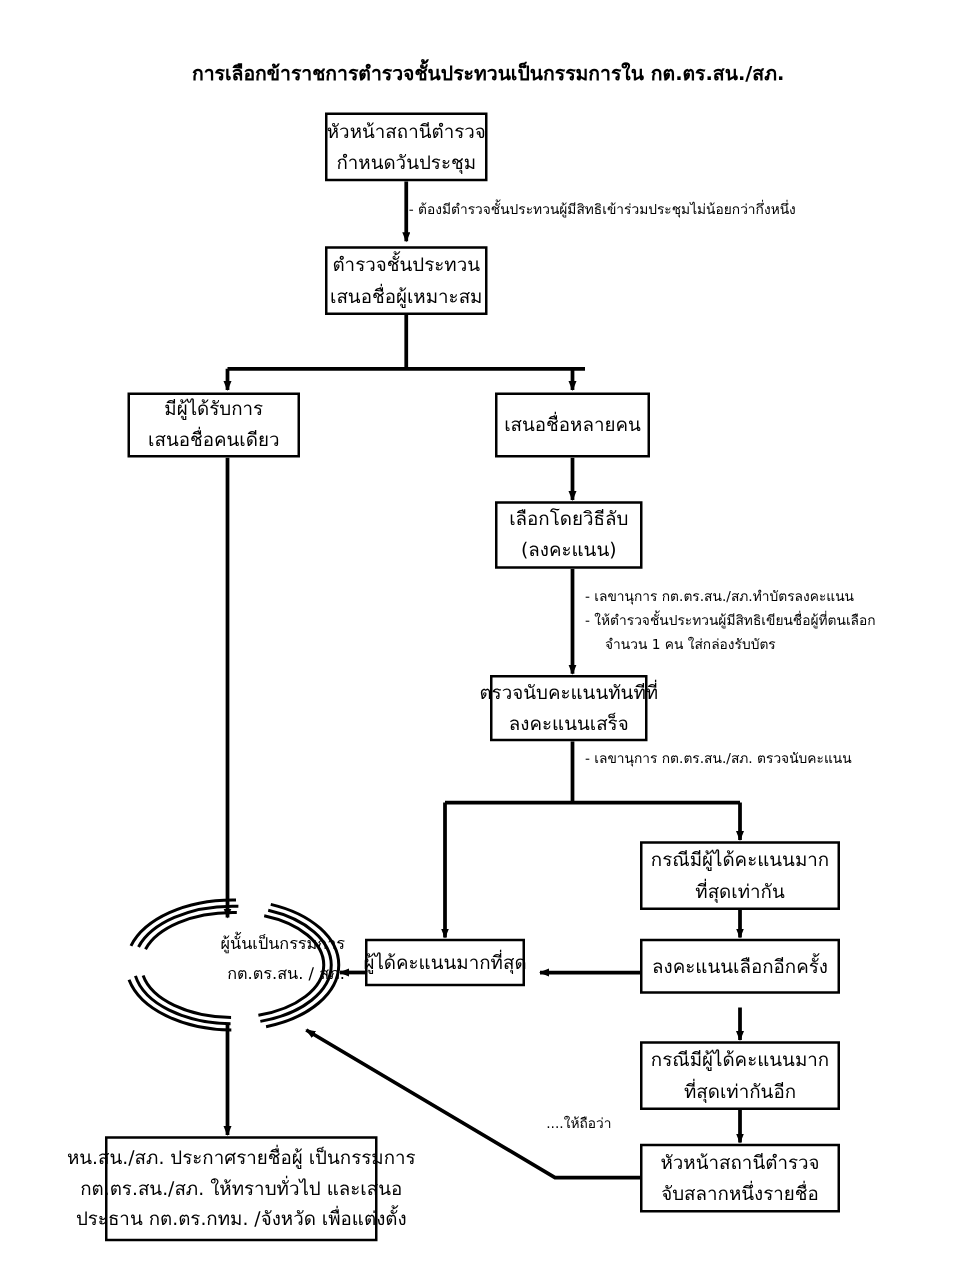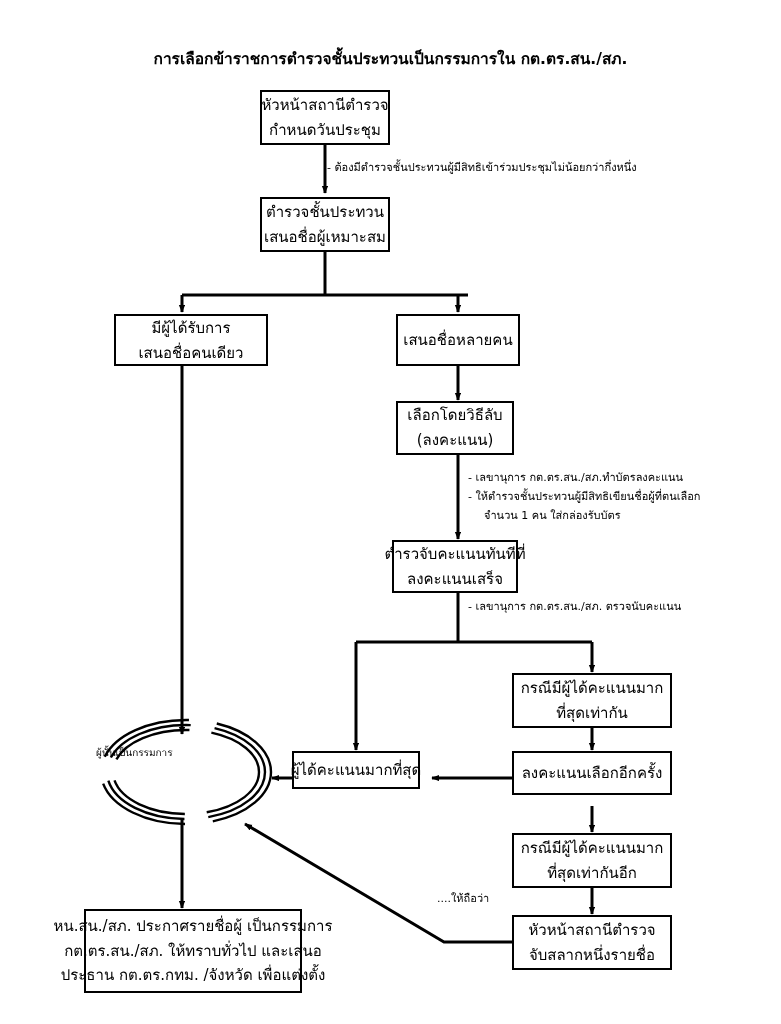--- a/index.html
+++ b/index.html
@@ -64,22 +64,22 @@
     top: 688px;
     width: 180px;
     height: 112px;
     z-index: 5;
   }
   #oval-text {
     position: absolute;
     left: 0;
     top: 28px;
     width: 180px;
-    text-align: left;
-    font-size: 10px;
+    text-align: right;
+    font-size: 13px;
     line-height: 1.85;
     z-index: 7;
   }
   #oval-text .ln { display: block; white-space: nowrap; }
   svg.lines {
     position: absolute;
     left: 0;
     top: 0;
     width: 781px;
     height: 1024px;
@@ -139,49 +139,50 @@
   <div id="oval-wrap">
     <svg width="180" height="112" viewBox="0 0 180 112">
       <g fill="none" stroke="#000000">
         <ellipse cx="90" cy="56" rx="85" ry="52" stroke-width="2.4" stroke-dasharray="96 28 96 28" stroke-dashoffset="14"></ellipse>
         <ellipse cx="90" cy="56" rx="79" ry="47" stroke-width="2.4" stroke-dasharray="90 24 90 24" stroke-dashoffset="12"></ellipse>
         <ellipse cx="90" cy="56" rx="73" ry="42" stroke-width="2.4" stroke-dasharray="82 22 82 22" stroke-dashoffset="11"></ellipse>
       </g>
     </svg>
     <div id="oval-text">
       <span class="ln">ผู้นั้นเป็นกรรมการ</span>
+      <span class="ln">กต.ตร.สน. / สภ.</span>
     </div>
   </div>
 
   <div class="node" style="left:260px; top:62px; width:130px; height:55px;">
     <span class="ln">หัวหน้าสถานีตำรวจ</span>
     <span class="ln">กำหนดวันประชุม</span>
   </div>
 
   <div class="node" style="left:260px; top:169px; width:130px; height:55px;">
     <span class="ln">ตำรวจชั้นประทวน</span>
     <span class="ln">เสนอชื่อผู้เหมาะสม</span>
   </div>
 
-  <div class="node" style="left:114px; top:286px; width:154px; height:52px;justify-content:space-between;">
+  <div class="node" style="left:102px; top:286px; width:138px; height:52px;">
     <span class="ln">มีผู้ได้รับการ</span>
     <span class="ln">เสนอชื่อคนเดียว</span>
   </div>
 
   <div class="node" style="left:396px; top:286px; width:124px; height:52px;">
     <span class="ln">เสนอชื่อหลายคน</span>
   </div>
 
   <div class="node" style="left:396px; top:373px; width:118px; height:54px;">
     <span class="ln">เลือกโดยวิธีลับ</span>
     <span class="ln">(ลงคะแนน)</span>
   </div>
 
   <div class="node" style="left:392px; top:512px; width:126px; height:53px;">
-    <span class="ln">ตำรวจับคะแนนทันทีที่</span>
+    <span class="ln">ตรวจนับคะแนนทันทีที่</span>
     <span class="ln">ลงคะแนนเสร็จ</span>
   </div>
 
   <div class="node" style="left:512px; top:645px; width:160px; height:55px;">
     <span class="ln">กรณีมีผู้ได้คะแนนมาก</span>
     <span class="ln">ที่สุดเท่ากัน</span>
   </div>
 
   <div class="node" style="left:512px; top:723px; width:160px; height:44px;">
     <span class="ln">ลงคะแนนเลือกอีกครั้ง</span>

